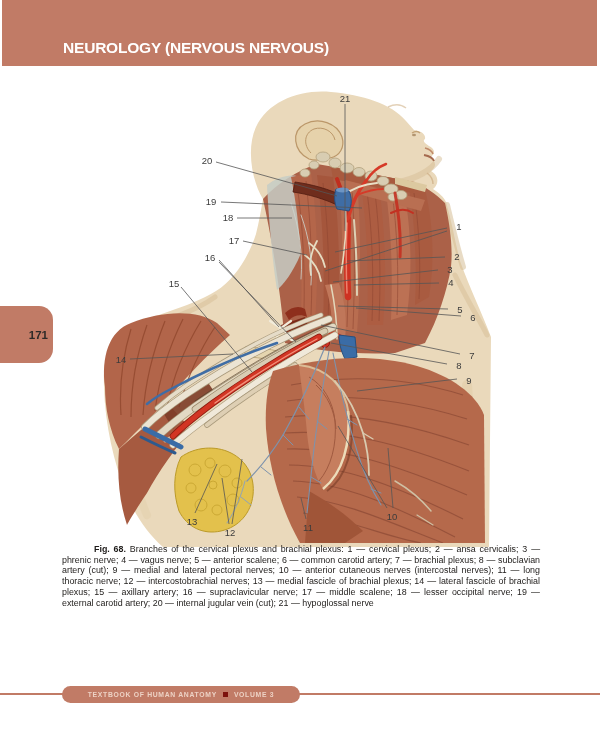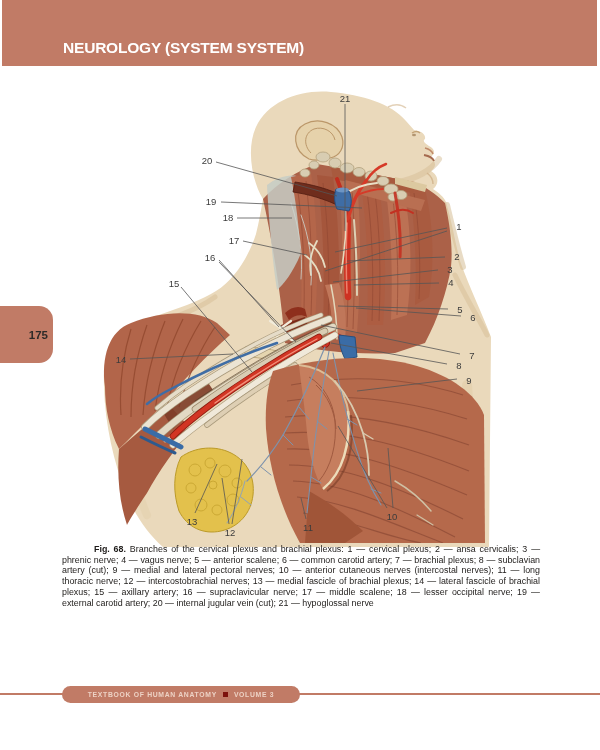--- a/index.html
+++ b/index.html
@@ -28,25 +28,25 @@
     gap:6px; }
   .footer-pill .ftxt { font-size:6.8px; font-weight:bold; letter-spacing:0.7px; color:#edd2c5; }
   .footer-pill .sq { width:5px; height:5px; background:#7d120c; }
 </style>
 </head>
 <body>
 
 <div class="page">
 
   <div class="header-bar">
-    <div class="header-title">NEUROLOGY (SYSTEM SYSTEM)</div>
+    <div class="header-title">NEUROLOGY (NERVOUS NERVOUS)</div>
   </div>
 
   <div class="page-tab">
-    <span>175</span>
+    <span>171</span>
   </div>
 
   <div class="figure-wrap">
   <svg id="anatomy-svg" width="400" height="465" viewBox="0 0 400 465" xmlns="http://www.w3.org/2000/svg">
     <defs>
       <clipPath id="pecClip">
         <path d="M 178,286 C 225,272 275,268 322,281 C 356,291 381,309 389,330 L 390,458 L 205,458 C 186,424 174,384 171,344 C 170,322 172,302 178,286 Z"></path>
       </clipPath>
     </defs>
 

